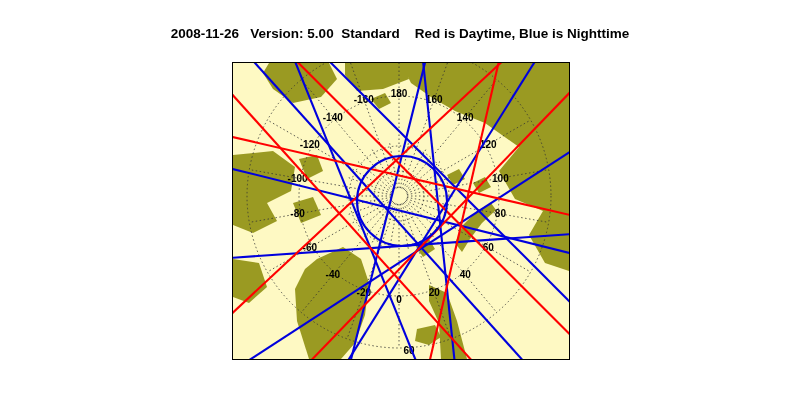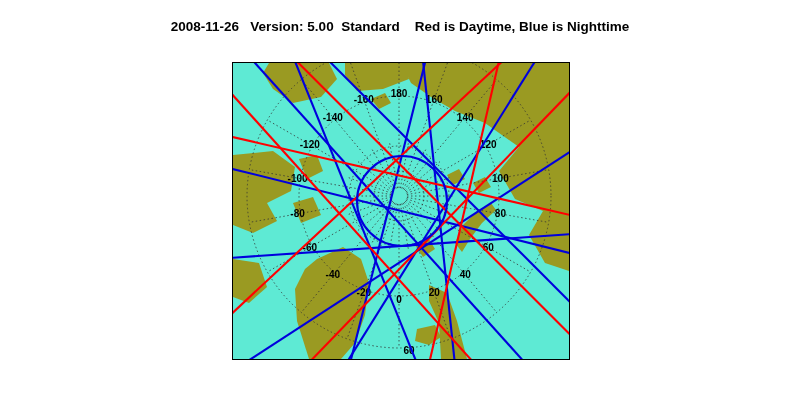--- a/index.html
+++ b/index.html
@@ -5,34 +5,34 @@
   html, body { margin: 0; padding: 0; }
   body {
     width: 800px; height: 400px;
     position: relative;
     background: #ffffff;
     font-family: "Liberation Sans", sans-serif;
     overflow: hidden;
   }
   .title {
     position: absolute;
-    top: 19px; left: 0; width: 100%;
+    top: 26px; left: 0; width: 100%;
     text-align: center;
     font-weight: bold;
     font-size: 13.5px;
     color: #000;
     white-space: pre;
   }
   .plot-frame {
     position: absolute;
     left: 232px; top: 62px;
     width: 336px; height: 296px;
     border: 1px solid #000;
     box-sizing: content-box;
-    background: #5eead4;
+    background: #fef9c3;
   }
   .plot-frame svg { display: block; width: 336px; height: 296px; }
 </style>
 </head>
 <body>
 
 <div class="title">2008-11-26   Version: 5.00  Standard    Red is Daytime, Blue is Nighttime</div>
 
 <div class="plot-frame">
   <svg id="map-svg" viewBox="0 0 336 296" xmlns="http://www.w3.org/2000/svg">

